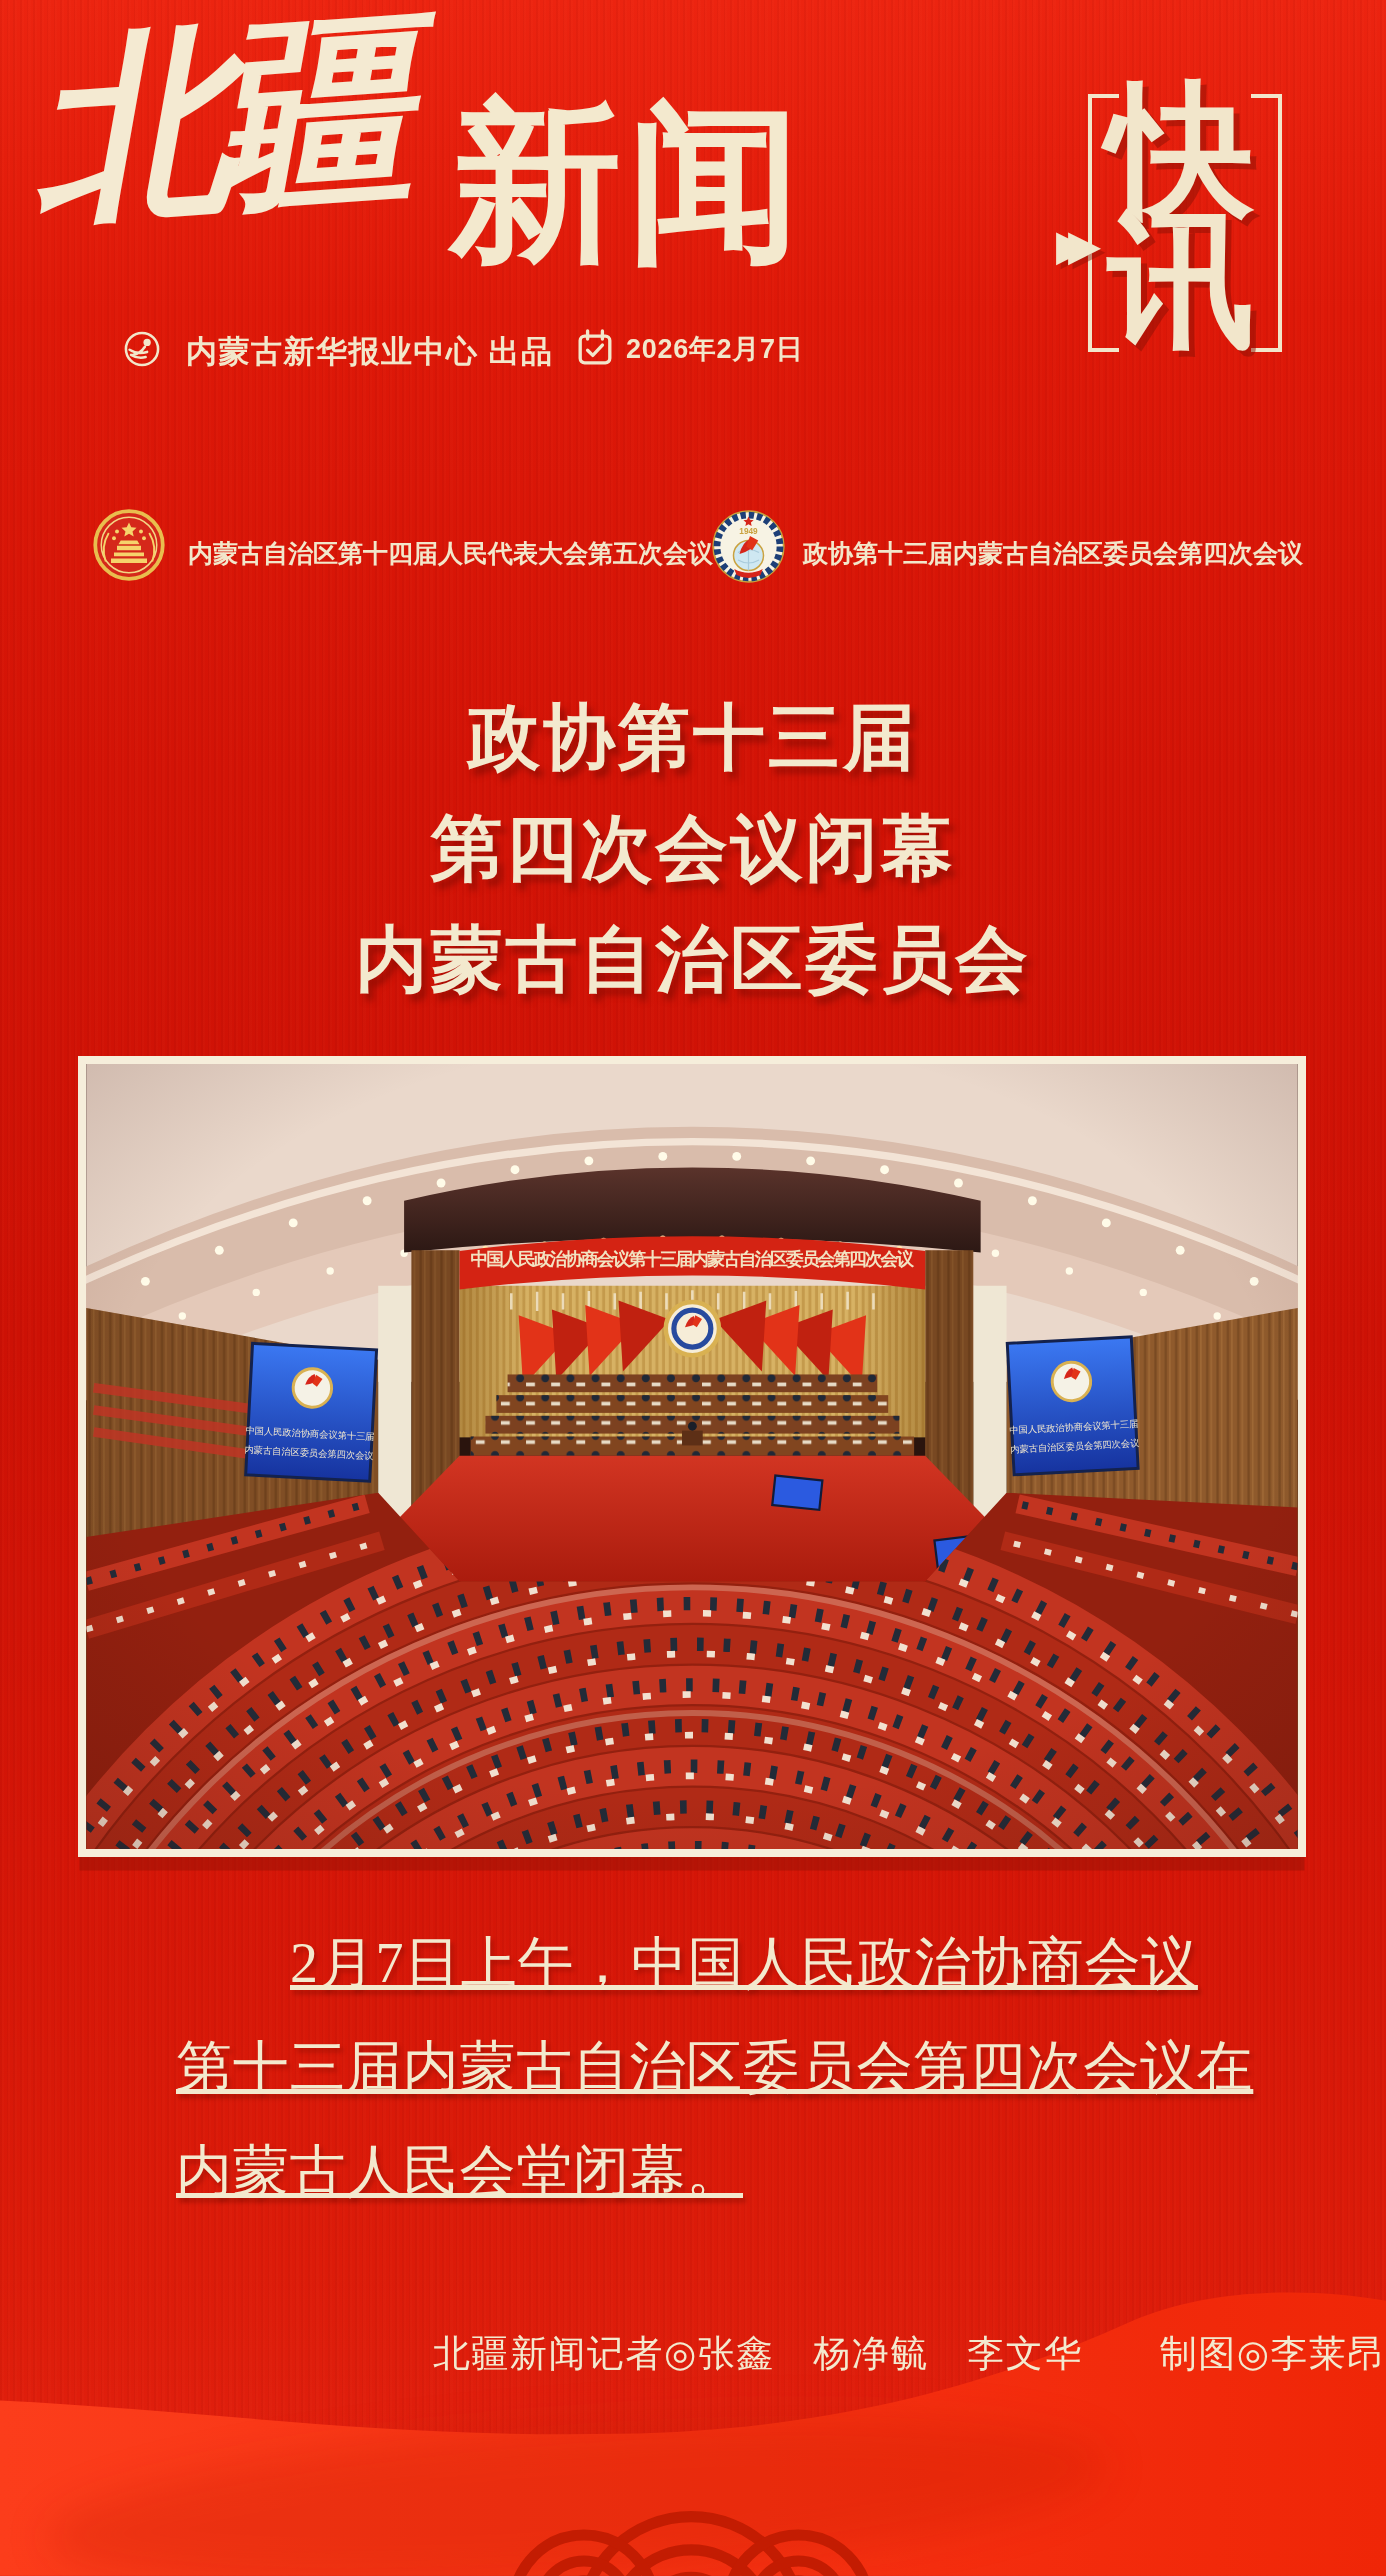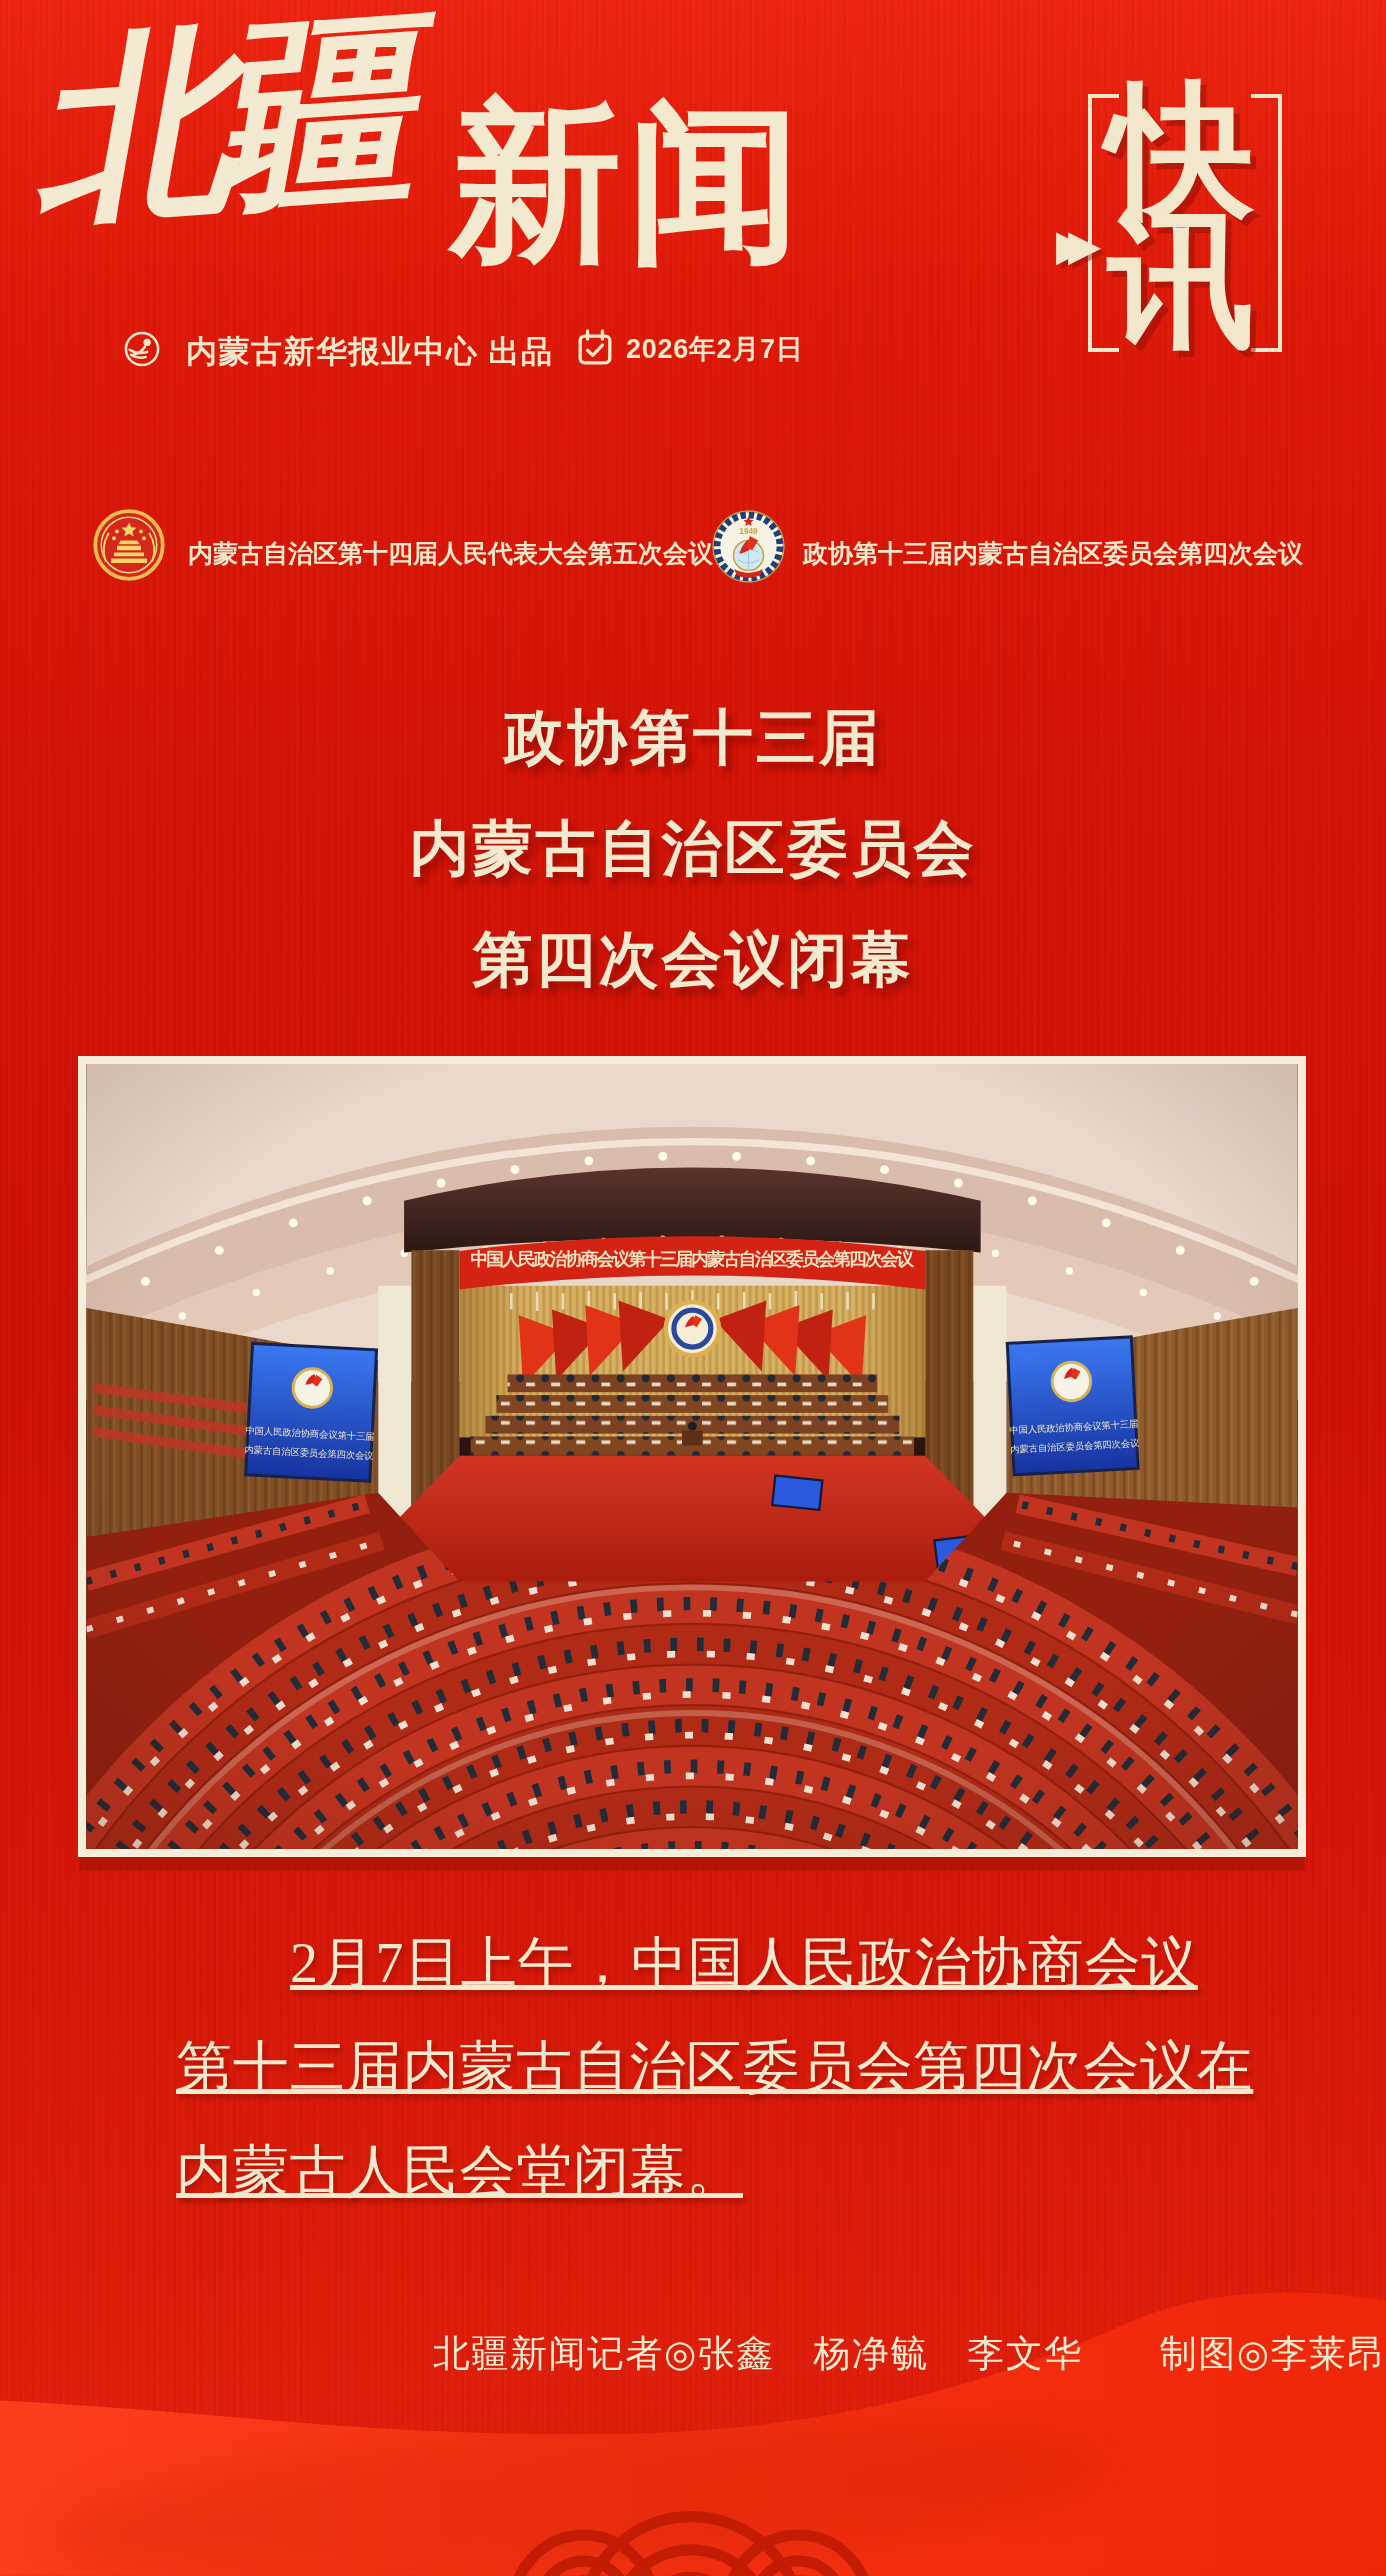--- a/index.html
+++ b/index.html
@@ -35,21 +35,21 @@
   
   .sessions{position:absolute;left:0;top:507px;width:1386px;height:81px;}
   .emblem{position:absolute;top:1.5px;}
   .emblem.npc{left:93px;}
   .emblem.cppcc{left:711px;}
   .session-label{position:absolute;top:30px;font-size:25px;font-weight:bold;letter-spacing:0;color:#f2e7cb;}
   .session-label.npc{left:188px;text-align:center;}
   .session-label.cppcc{left:803px;}
   
   .headline{position:absolute;left:0;top:683px;width:1386px;text-align:center;
-    font-family:"Liberation Serif","DejaVu Serif",serif;font-weight:bold;font-size:60px;line-height:111px;
+    font-family:"Liberation Serif","DejaVu Serif",serif;font-weight:bold;font-size:72px;line-height:111px;
     color:#f3e9ce;letter-spacing:3px;text-shadow:5.2px 7.4px 6.7px rgba(110,8,2,.5);}
   
   .photo-frame{position:absolute;left:78px;top:1056px;width:1228px;height:801px;box-sizing:border-box;
     border:8.1px solid #f6eedb;background:#2a140d;box-shadow:0 15px 0 -1.5px rgba(150,18,6,.5);}
   .photo-frame svg{display:block;}
   
   .body-text{position:absolute;left:176px;top:1911px;width:1079px;
     font-family:"Liberation Serif","DejaVu Serif",serif;font-size:56px;line-height:104px;
     color:#f3e9ce;text-shadow:3px 4.4px 4.4px rgba(120,10,0,.4);letter-spacing:0.7px;text-decoration:underline;}
   .body-text .indent{text-indent:114px;}
@@ -128,22 +128,22 @@
         <path d="M38 60 q4 -16 14 -20 l3 12 q-9 6 -17 8 z" fill="#d6251a"></path>
         <path d="M52 36 l11 6 -8 13 -8 -5 z" fill="#e23318"></path>
         <path d="M31 80 q19 10 38 0 l-3 8 q-16 8 -32 0 z" fill="#d6251a"></path>
       </svg>
     </span>
     <span class="session-label cppcc">政协第十三届内蒙古自治区委员会第四次会议</span>
   </div>
 
   <div class="headline">
     <div>政协第十三届</div>
+    <div>第四次会议闭幕</div>
     <div>内蒙古自治区委员会</div>
-    <div>第四次会议闭幕</div>
   </div>
 
   <div class="photo-frame">
     <svg width="1212" height="785" viewBox="0 0 1639 1062">
       <defs>
         <linearGradient id="canopyG" x1="0" y1="0" x2="0" y2="1">
           <stop offset="0" stop-color="#5a332b"></stop>
             <stop offset="1" stop-color="#2c1814"></stop>
         </linearGradient>
         <linearGradient id="floorG" x1="0" y1="0" x2="0" y2="1">

